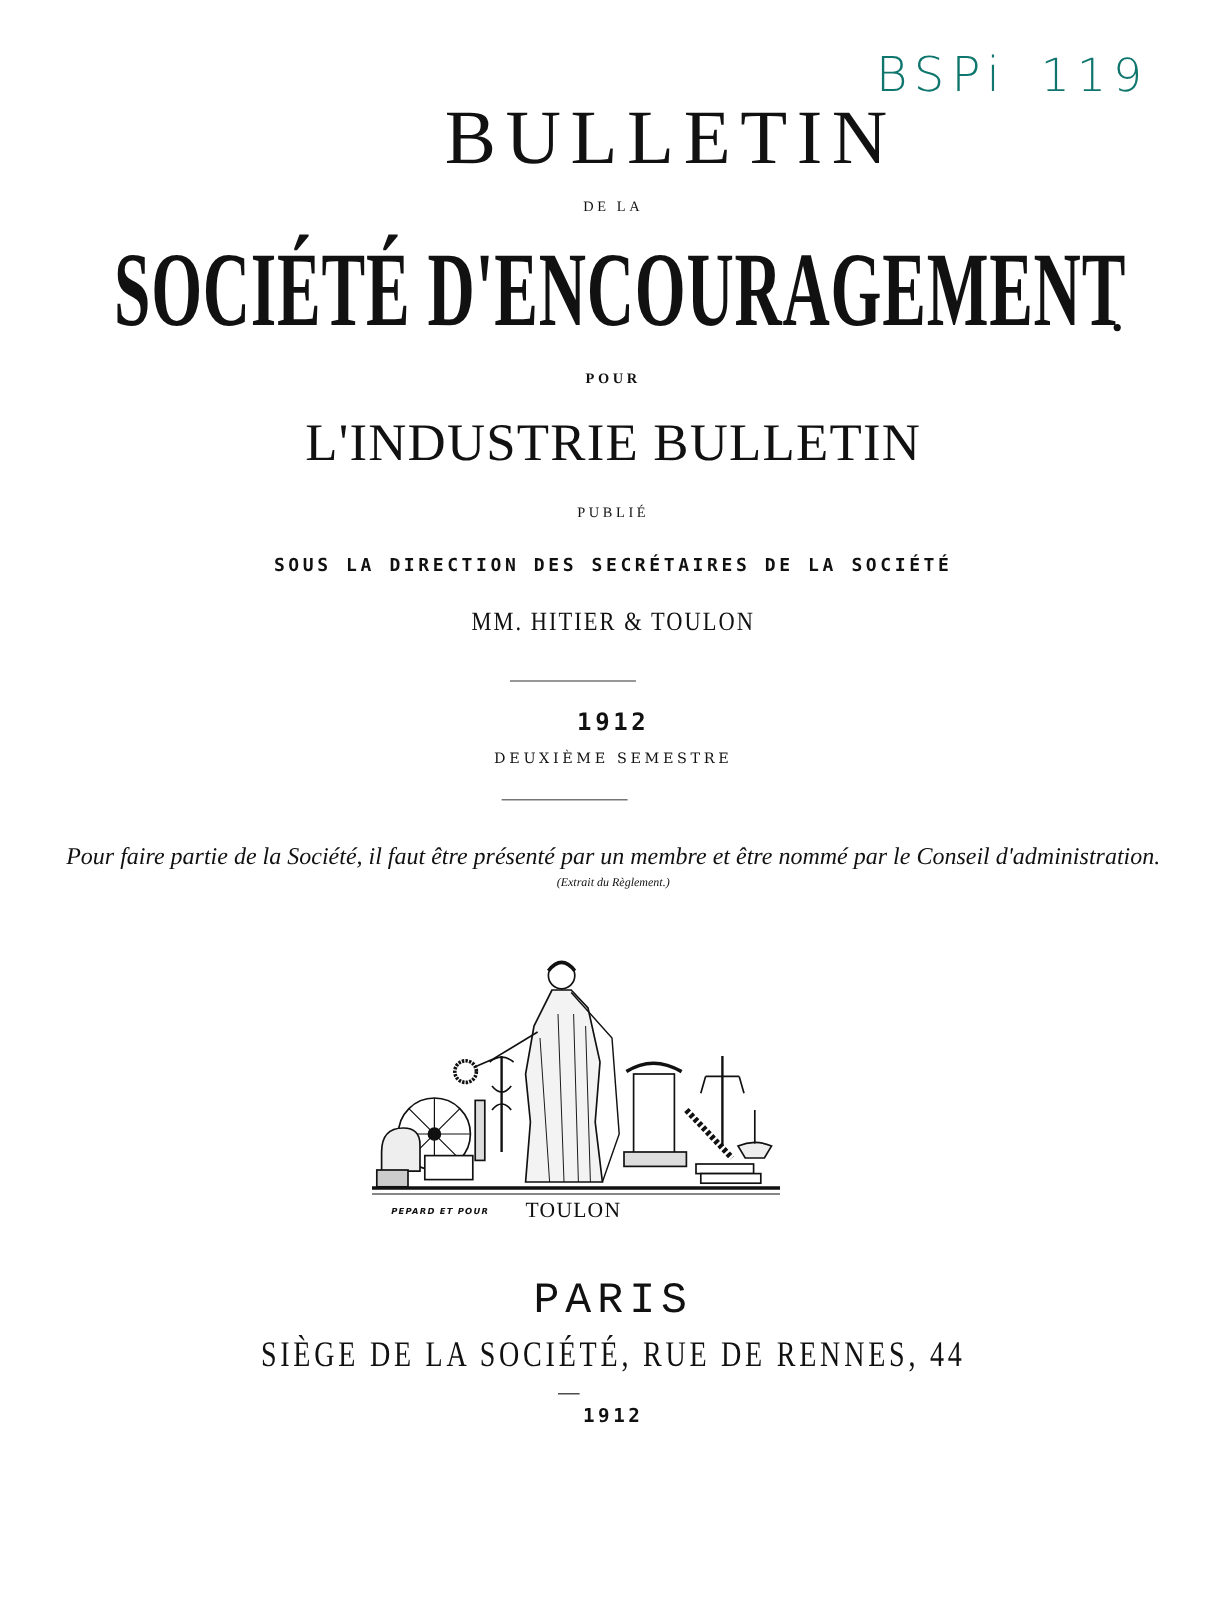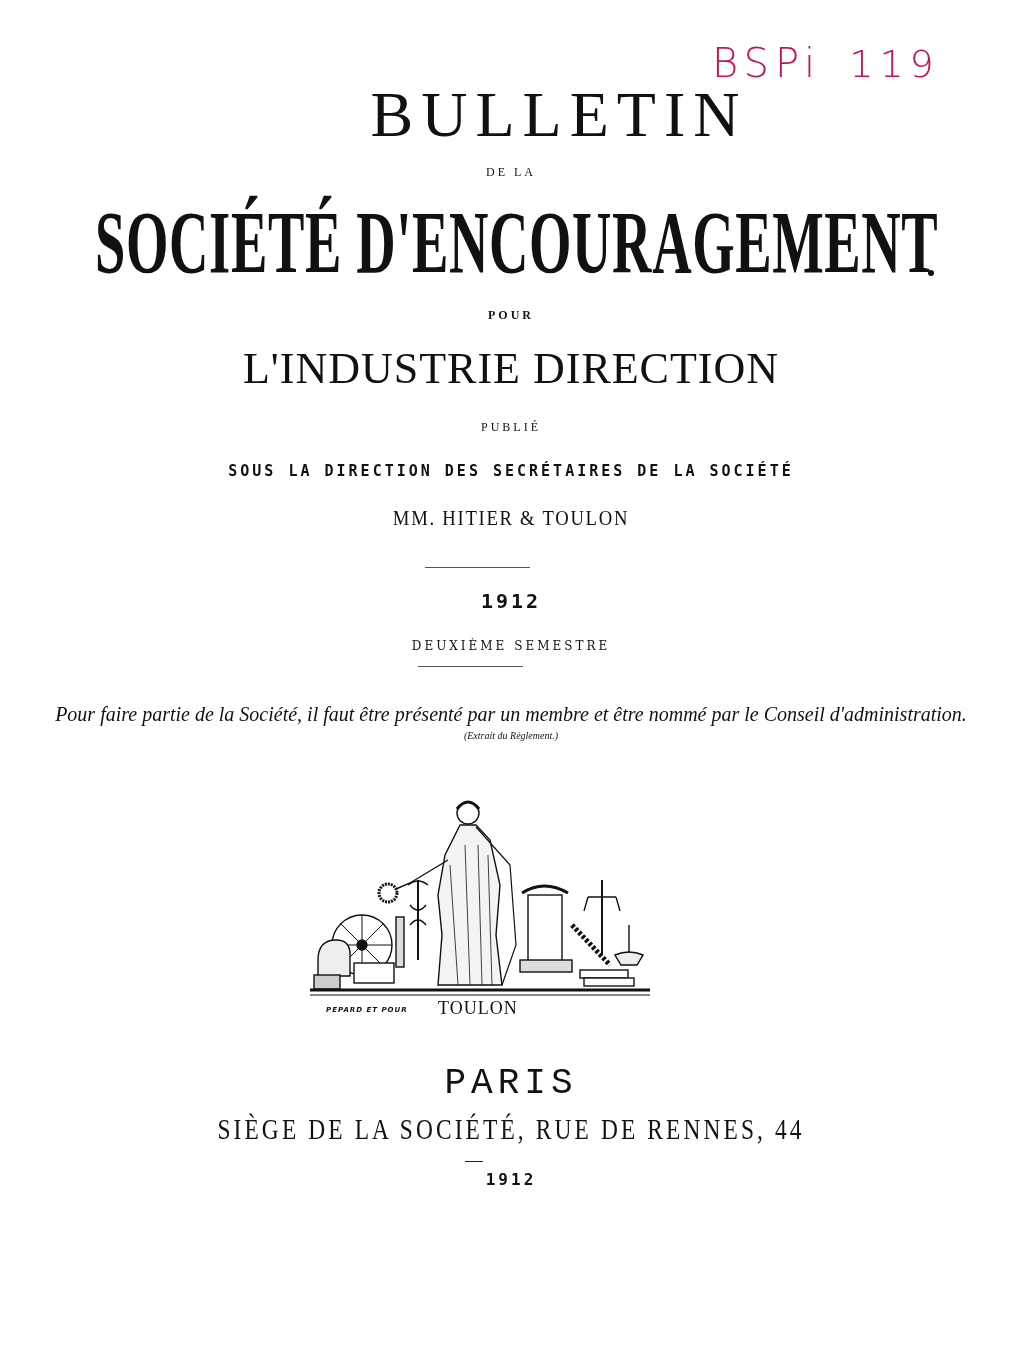--- a/index.html
+++ b/index.html
@@ -1,32 +1,32 @@
 <!DOCTYPE html>
 <html><head>
 <meta charset="utf-8">
 <style>
   html, body { margin: 0; padding: 0; background: #ffffff; }
   body { width: 1022px; height: 1352px; position: relative; overflow: hidden; color: #111; font-family: "DejaVu Serif", serif; }
   .abs { position: absolute; left: 0; width: 1022px; text-align: center; white-space: nowrap; }
-  .handwriting { position: absolute; left: 712px; top: 40px; font-family: "DejaVu Sans", sans-serif; font-size: 40px; color: #be185d; letter-spacing: 6px; font-weight: 300; }
+  .handwriting { position: absolute; left: 730px; top: 40px; font-family: "DejaVu Sans", sans-serif; font-size: 40px; color: #0f766e; letter-spacing: 6px; font-weight: 300; }
   .handwriting .num { margin-left: 28px; font-size: 38px; }
   .title { top: 78px; font-family: "Liberation Serif", serif; font-size: 64px; letter-spacing: 8px; margin-left: 48px; }
   .smallcaps { font-family: "Liberation Serif", serif; font-size: 12px; letter-spacing: 3px; }
   .dela { top: 165px; }
   .societe { top: 192px; font-family: "Liberation Serif", serif; font-size: 88px; font-weight: bold; letter-spacing: 1px; transform: scaleX(0.62); transform-origin: center; left: -160px; width: 1342px; }
   .dot { position: absolute; left: 928px; top: 270px; width: 6px; height: 6px; background: #111; border-radius: 50%; }
   .pour { top: 308px; font-weight: bold; }
   .industrie { top: 343px; font-family: "Liberation Serif", serif; font-size: 44px; letter-spacing: 1px; }
   .publie { top: 420px; font-size: 12px; }
   .direction { top: 462px; font-family: "DejaVu Sans Mono", monospace; font-weight: bold; font-size: 15px; letter-spacing: 3px; }
   .mm { top: 505px; font-family: "Liberation Serif", serif; font-size: 22px; letter-spacing: 2px; transform: scaleX(0.85); }
   .rule { position: absolute; height: 1px; background: #555; }
   .year1 { top: 589px; font-family: "DejaVu Sans Mono", monospace; font-weight: bold; font-size: 20px; letter-spacing: 3px; }
-  .semestre { top: 625px; font-family: "DejaVu Serif", serif; font-size: 12px; letter-spacing: 3px; margin-top: 14px; }
+  .semestre { top: 625px; font-family: "DejaVu Serif", serif; font-size: 12px; letter-spacing: 3px; }
   .note { top: 703px; font-family: "Liberation Serif", serif; font-size: 20px; font-style: italic; }
   .extrait { top: 730px; font-family: "Liberation Serif", serif; font-size: 10px; font-style: italic; }
   .vignette { position: absolute; left: 310px; top: 785px; width: 340px; height: 215px; }
   .engraver { position: absolute; left: 326px; top: 1006px; font-family: "DejaVu Sans", sans-serif; font-size: 7px; font-style: italic; font-weight: bold; letter-spacing: 1px; }
   .mdccci { position: absolute; left: 438px; top: 998px; font-family: "Liberation Serif", serif; font-size: 18px; letter-spacing: 1px; }
   .paris { top: 1063px; font-family: Liberation Mono, monospace; font-size: 36px; letter-spacing: 5px; }
   .siege { top: 1112px; font-family: "Liberation Serif", serif; font-size: 30px; letter-spacing: 4px; transform: scaleX(0.78); }
   .year2 { top: 1170px; font-family: "DejaVu Sans Mono", monospace; font-weight: bold; font-size: 16px; letter-spacing: 3px; }
 </style>
 </head>
@@ -34,21 +34,21 @@
 
 <div class="handwriting">
   <span>BSPi</span><span class="num">119</span>
 </div>
 
 <div class="abs title">BULLETIN</div>
 <div class="abs smallcaps dela">DE LA</div>
 <div class="abs societe">SOCIÉTÉ D'ENCOURAGEMENT</div>
 <div class="dot"></div>
 <div class="abs smallcaps pour">POUR</div>
-<div class="abs industrie">L'INDUSTRIE DIRECTION</div>
+<div class="abs industrie">L'INDUSTRIE BULLETIN</div>
 <div class="abs smallcaps publie">PUBLIÉ</div>
 <div class="abs direction">SOUS LA DIRECTION DES SECRÉTAIRES DE LA SOCIÉTÉ</div>
 <div class="abs mm">MM. HITIER &amp; TOULON</div>
 
 <div class="rule" style="left:425px; top:567px; width:105px;"></div>
 <div class="abs year1">1912</div>
 <div class="abs semestre">DEUXIÈME SEMESTRE</div>
 <div class="rule" style="left:418px; top:666px; width:105px;"></div>
 
 <div class="abs note">Pour faire partie de la Société, il faut être présenté par un membre et être nommé par le Conseil d'administration.</div>

